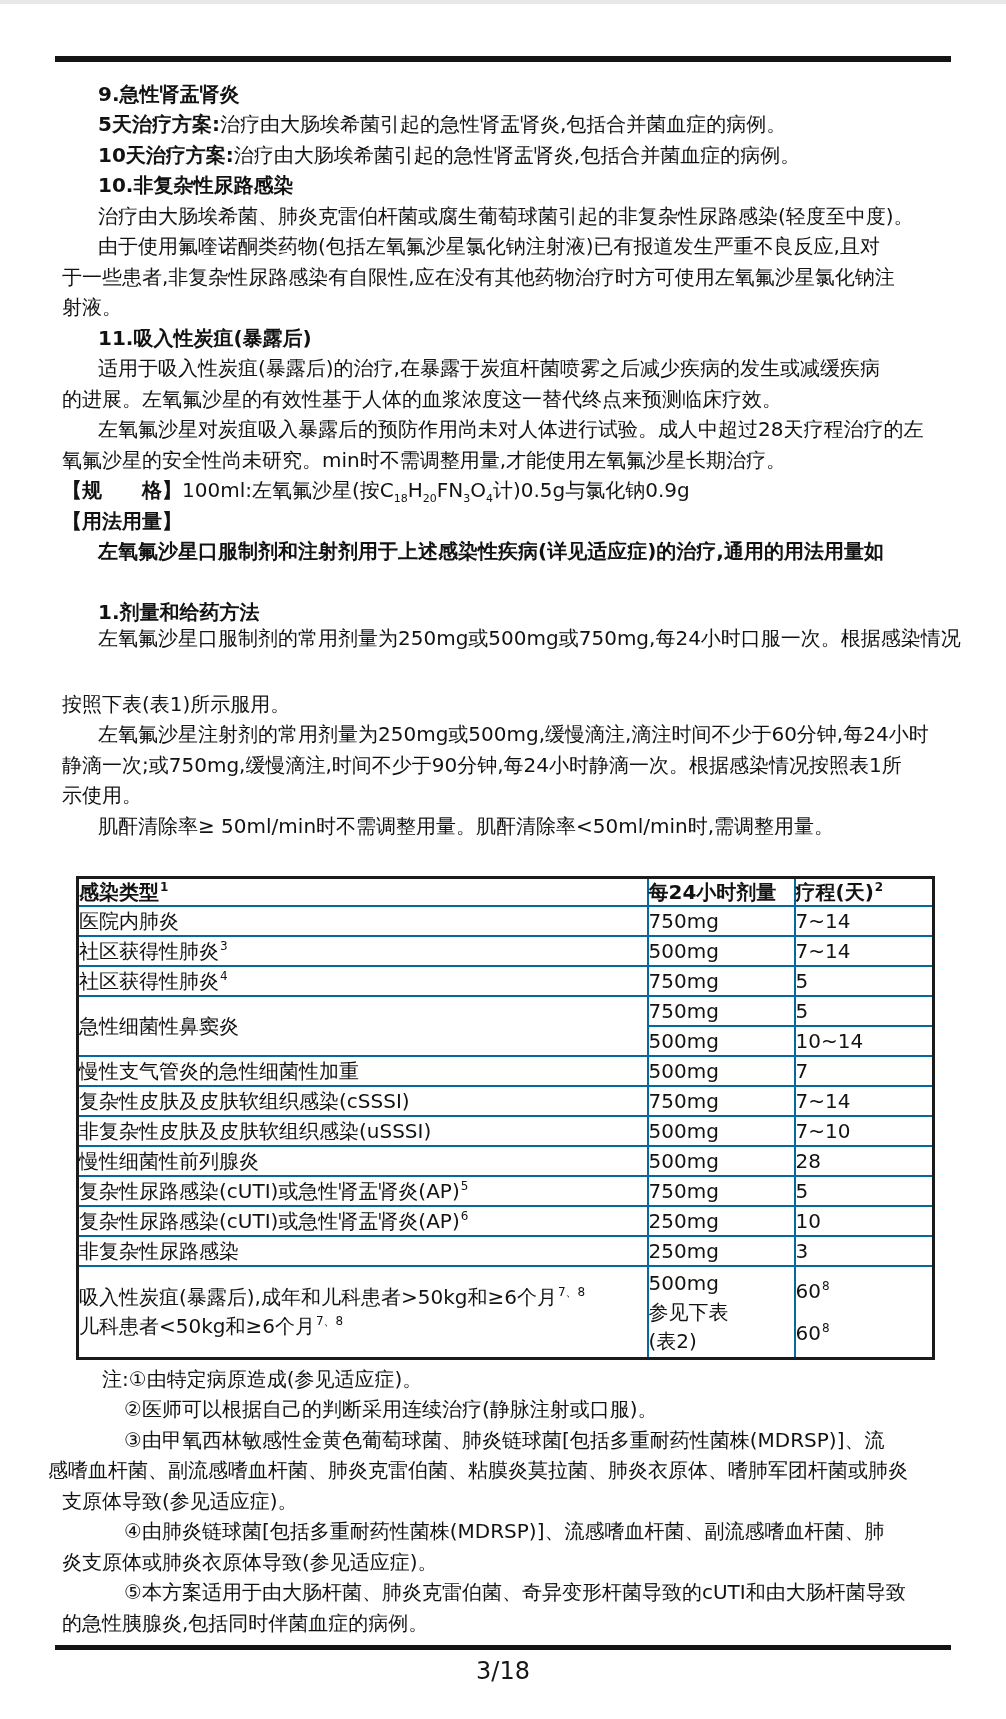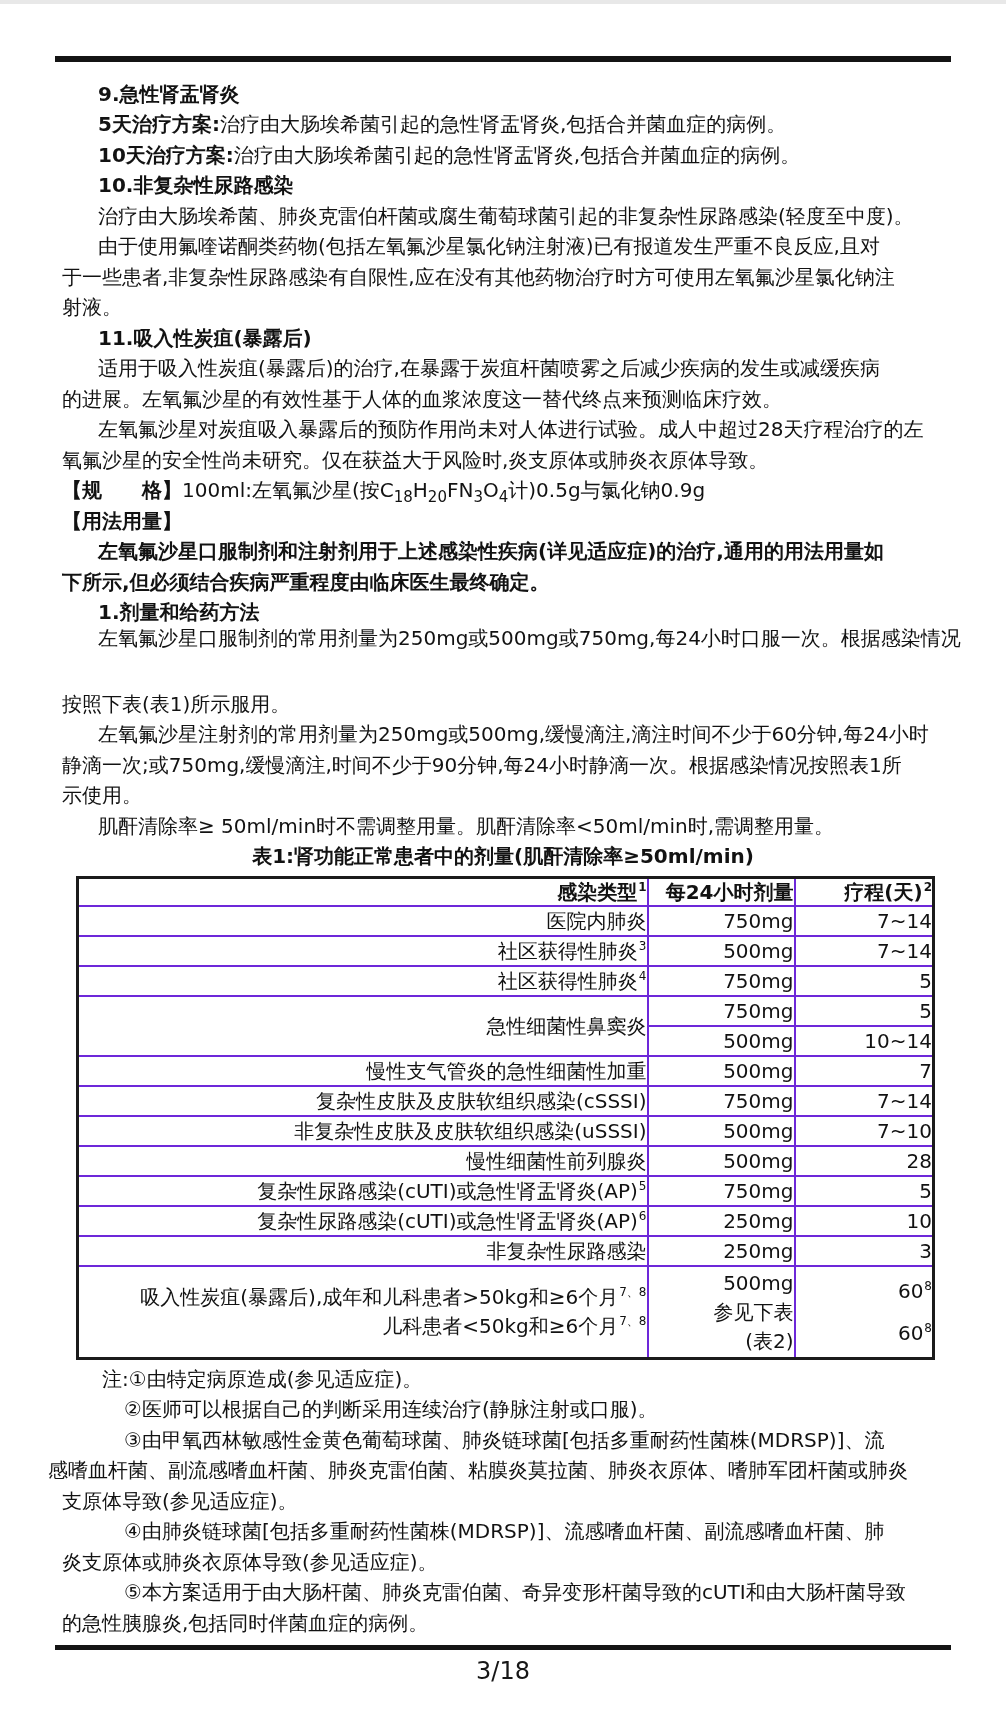--- a/index.html
+++ b/index.html
@@ -10,27 +10,27 @@
   .rule{position:absolute;left:55px;width:896px;height:6px;background:#141414;}
   .ln{
     position:absolute;left:62px;height:31px;line-height:31px;
     font-size:20px;white-space:nowrap;letter-spacing:0;
   }
   .ind{padding-left:36px;}
   .b{font-weight:700;}
   .ctr{left:0;right:0;text-align:center;}
   .outdent{left:48px;}
   sup{font-size:12px;line-height:0;margin-left:1px;}
-  sub{font-size:15px;line-height:0;}
+  sub{font-size:11px;line-height:0;}
   table.t1{
     position:absolute;left:76px;top:872px;border-collapse:collapse;table-layout:fixed;
     width:856px;border:3px solid #1b1b1b;
   }
   table.t1 td{
-    border:2px solid #6d28d9;text-align:right;vertical-align:middle;
+    border:2px solid #0369a1;text-align:left;vertical-align:middle;
     font-size:20px;padding:0;height:28px;line-height:26px;
   }
   table.t1 tr.thr td{height:25px;font-weight:700;}
   table.t1 tr.tall td{height:90px;}
   .cell-line{line-height:29px;}
   .days-line{line-height:42px;}
   .footer{
     position:absolute;left:0;right:0;top:1652px;height:30px;line-height:30px;
     text-align:center;font-size:24px;color:#161616;
   }
@@ -47,38 +47,36 @@
   <div class="ln ind" style="top:136px"><span class="b">10天治疗方案:</span><span>治疗由大肠埃希菌引起的急性肾盂肾炎,包括合并菌血症的病例。</span></div>
   <div class="ln ind b" style="top:166px"><span>10.非复杂性尿路感染</span></div>
   <div class="ln ind" style="top:197px"><span>治疗由大肠埃希菌、肺炎克雷伯杆菌或腐生葡萄球菌引起的非复杂性尿路感染(轻度至中度)。</span></div>
   <div class="ln ind" style="top:227px"><span>由于使用氟喹诺酮类药物(包括左氧氟沙星氯化钠注射液)已有报道发生严重不良反应,且对</span></div>
   <div class="ln" style="top:258px"><span>于一些患者,非复杂性尿路感染有自限性,应在没有其他药物治疗时方可使用左氧氟沙星氯化钠注</span></div>
   <div class="ln" style="top:288px"><span>射液。</span></div>
   <div class="ln ind b" style="top:319px"><span>11.吸入性炭疽(暴露后)</span></div>
   <div class="ln ind" style="top:349px"><span>适用于吸入性炭疽(暴露后)的治疗,在暴露于炭疽杆菌喷雾之后减少疾病的发生或减缓疾病</span></div>
   <div class="ln" style="top:380px"><span>的进展。左氧氟沙星的有效性基于人体的血浆浓度这一替代终点来预测临床疗效。</span></div>
   <div class="ln ind" style="top:410px"><span>左氧氟沙星对炭疽吸入暴露后的预防作用尚未对人体进行试验。成人中超过28天疗程治疗的左</span></div>
-  <div class="ln" style="top:441px"><span>氧氟沙星的安全性尚未研究。仅在获益大于风险时,炎支原体或肺炎衣原体导致。</span></div>
+  <div class="ln" style="top:441px"><span>氧氟沙星的安全性尚未研究。min时不需调整用量,才能使用左氧氟沙星长期治疗。</span></div>
 
   <div class="ln" style="top:471px">
     <span class="b">【规　　格】</span><span>100ml:左氧氟沙星(按C</span><sub>18</sub><span>H</span><sub>20</sub><span>FN</span><sub>3</sub><span>O</span><sub>4</sub><span>计)0.5g与氯化钠0.9g</span>
   </div>
 
   <div class="ln b" style="top:502px"><span>【用法用量】</span></div>
   <div class="ln ind b" style="top:532px"><span>左氧氟沙星口服制剂和注射剂用于上述感染性疾病(详见适应症)的治疗,通用的用法用量如</span></div>
-  <div class="ln b" style="top:563px"><span>下所示,但必须结合疾病严重程度由临床医生最终确定。</span></div>
   <div class="ln ind b" style="top:593px"><span>1.剂量和给药方法</span></div>
   <div class="ln ind" style="top:619px"><span>左氧氟沙星口服制剂的常用剂量为250mg或500mg或750mg,每24小时口服一次。根据感染情况</span></div>
   <div class="ln" style="top:685px"><span>按照下表(表1)所示服用。</span></div>
   <div class="ln ind" style="top:715px"><span>左氧氟沙星注射剂的常用剂量为250mg或500mg,缓慢滴注,滴注时间不少于60分钟,每24小时</span></div>
   <div class="ln" style="top:746px"><span>静滴一次;或750mg,缓慢滴注,时间不少于90分钟,每24小时静滴一次。根据感染情况按照表1所</span></div>
   <div class="ln" style="top:776px"><span>示使用。</span></div>
   <div class="ln ind" style="top:807px"><span>肌酐清除率≥ 50ml/min时不需调整用量。肌酐清除率&lt;50ml/min时,需调整用量。</span></div>
 
-  <div class="ln ctr b" style="top:837px"><span>表1:肾功能正常患者中的剂量(肌酐清除率≥50ml/min)</span></div>
 
   <table class="t1">
     <colgroup>
         <col style="width:570px">
         <col style="width:147px">
         <col style="width:139px">
       </colgroup>
     <tbody>
         <tr class="thr">
       <td><span>感染类型</span><sup>1</sup></td>

